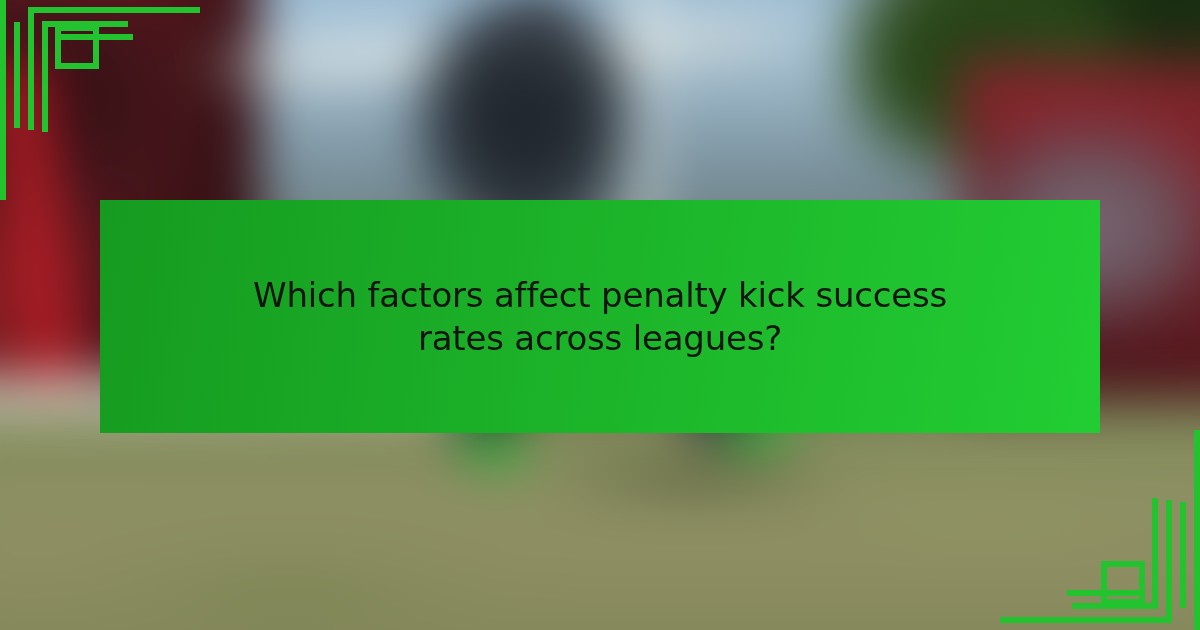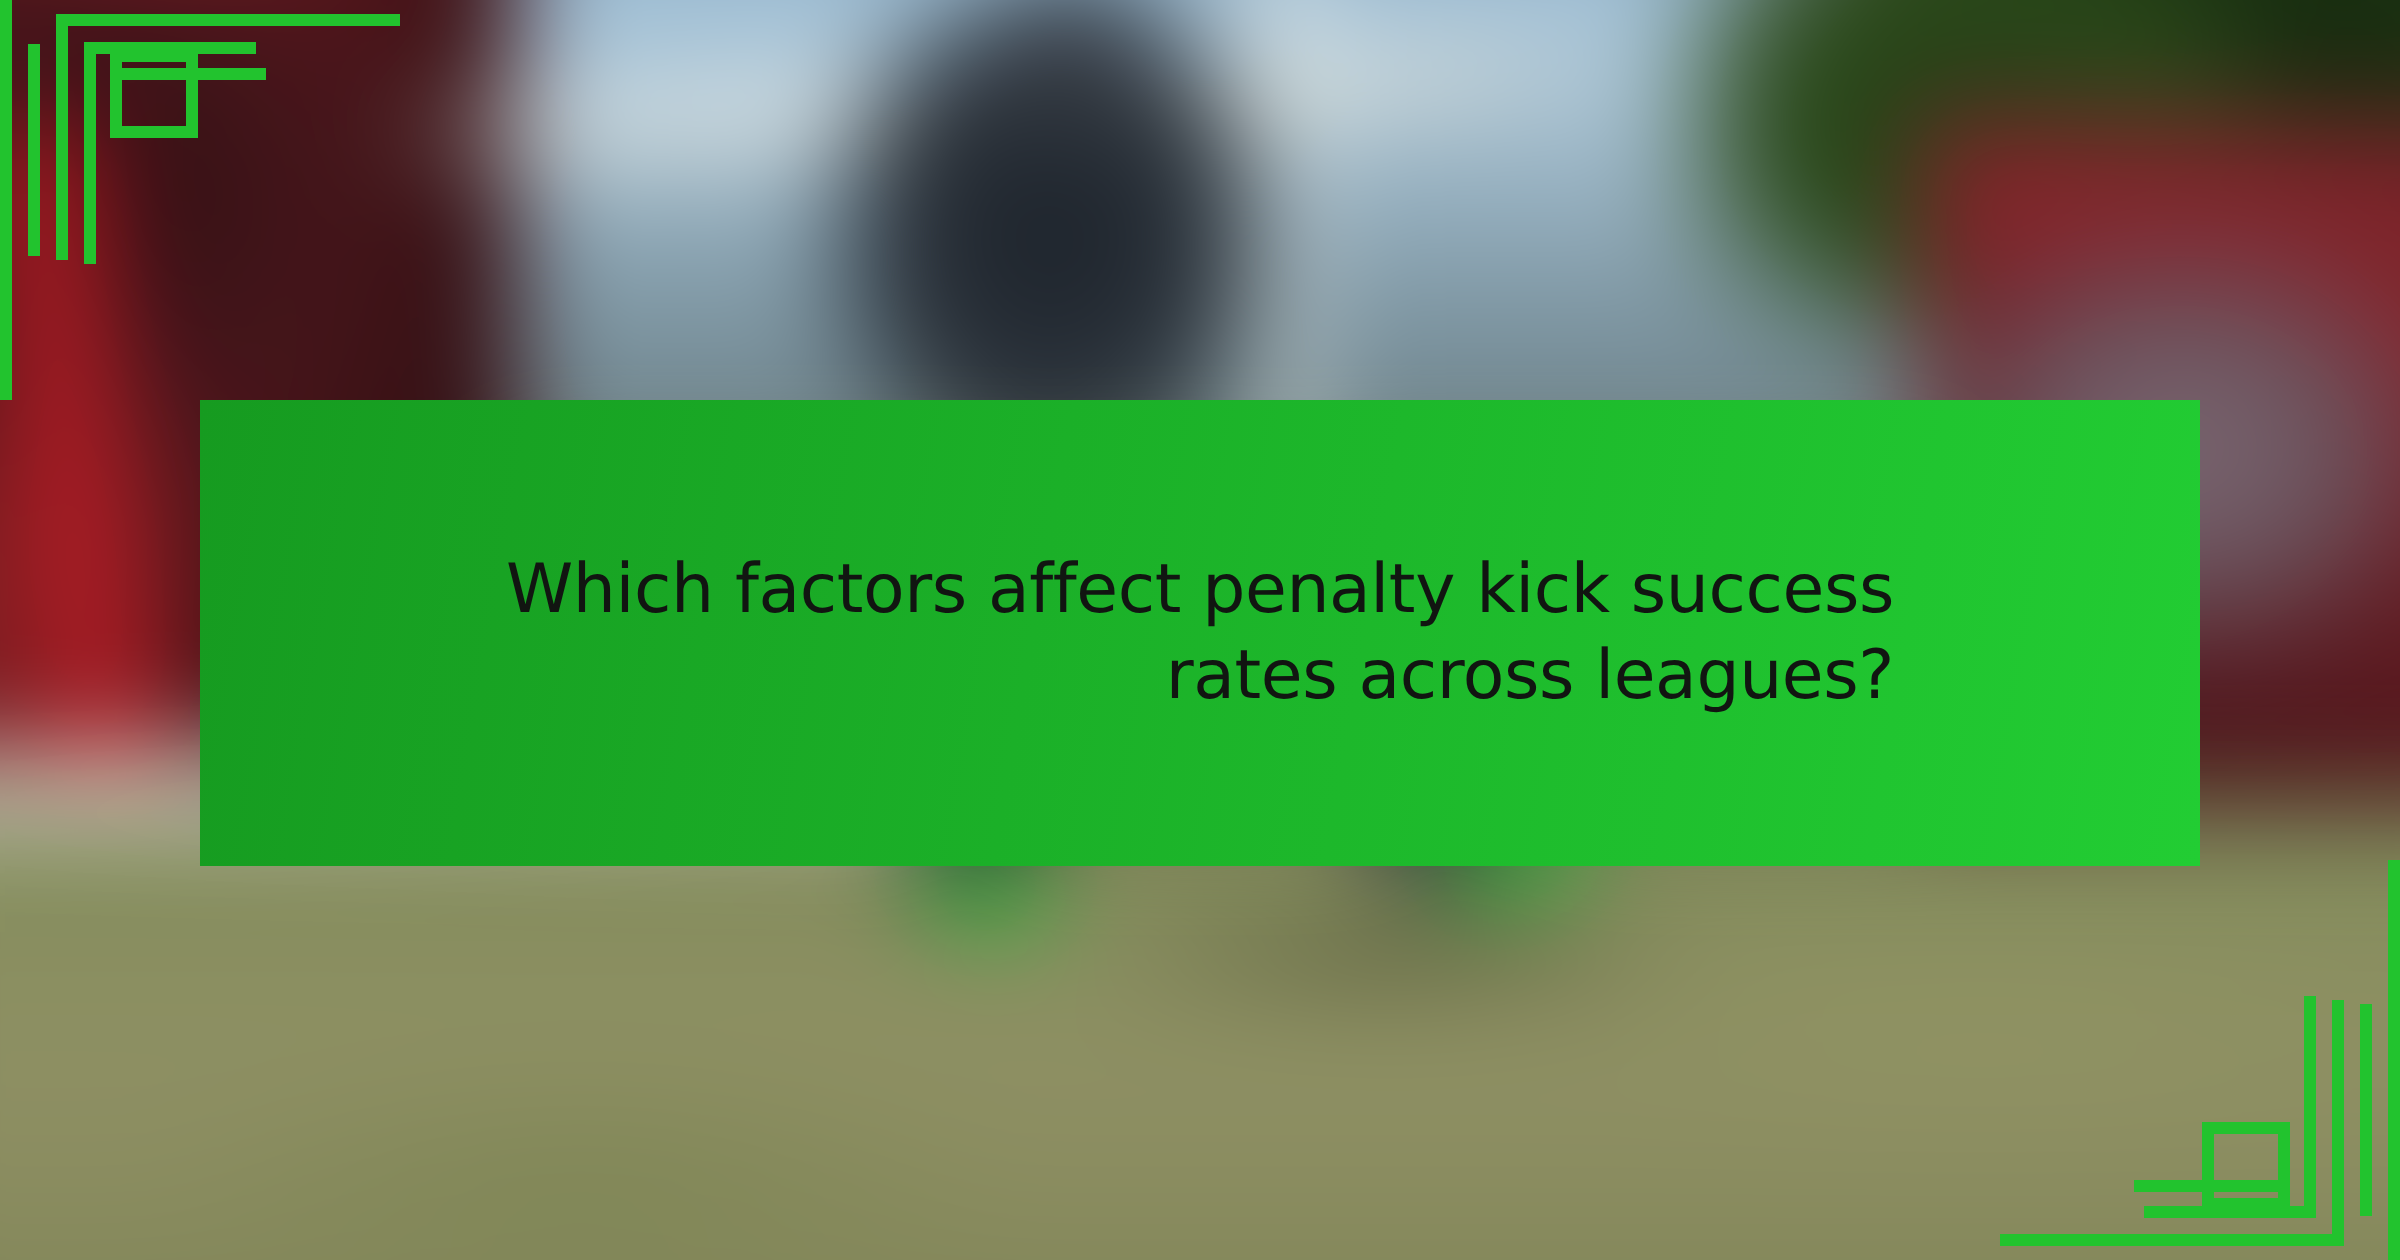--- a/index.html
+++ b/index.html
@@ -161,21 +161,21 @@
   
   .banner {
     position: absolute;
     display: flex;
     align-items: center;
     justify-content: center;
     box-sizing: border-box;
   }
   .banner-text {
     margin: 12px;
-    text-align: right;
+    text-align: center;
     line-height: 1.26;
     letter-spacing: -0.2px;
     white-space: pre-line;
     font-weight: 400;
   }
 
   
   .corner { position: absolute; }
 
   .tl { left: 0; top: 0; width: 200px; height: 200px; }

